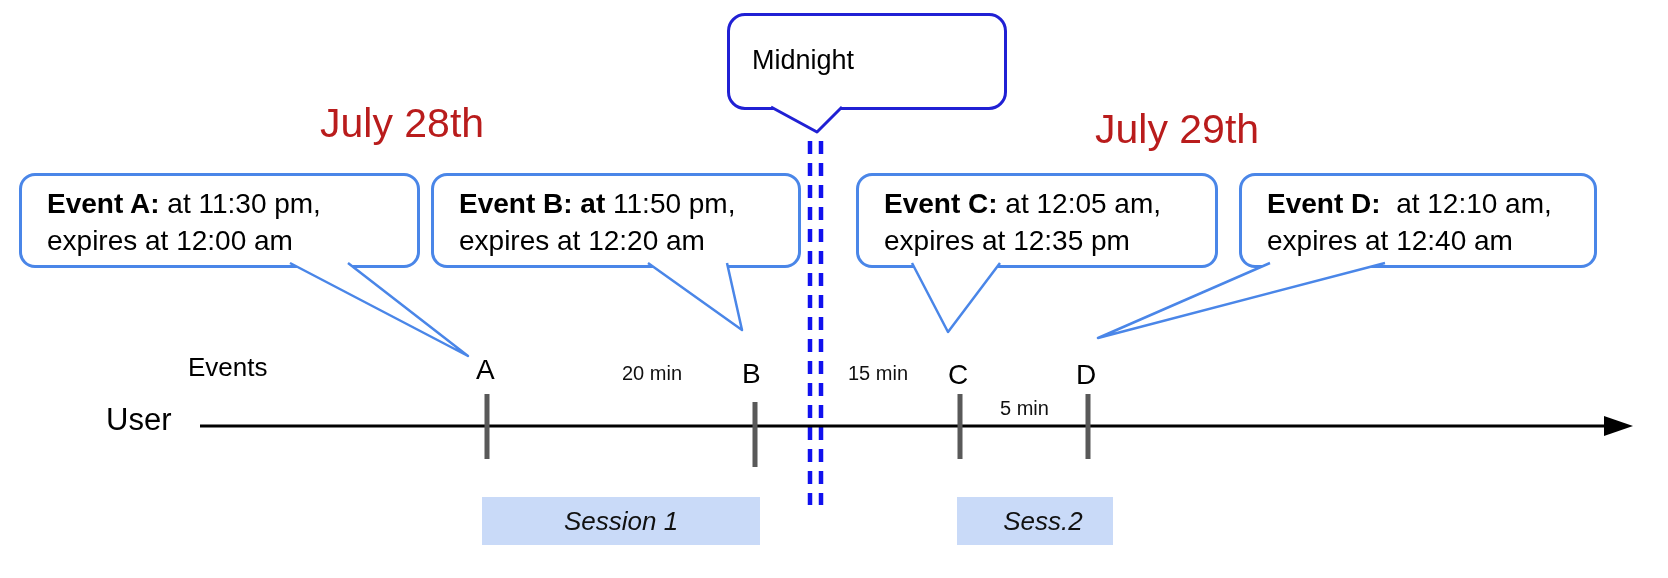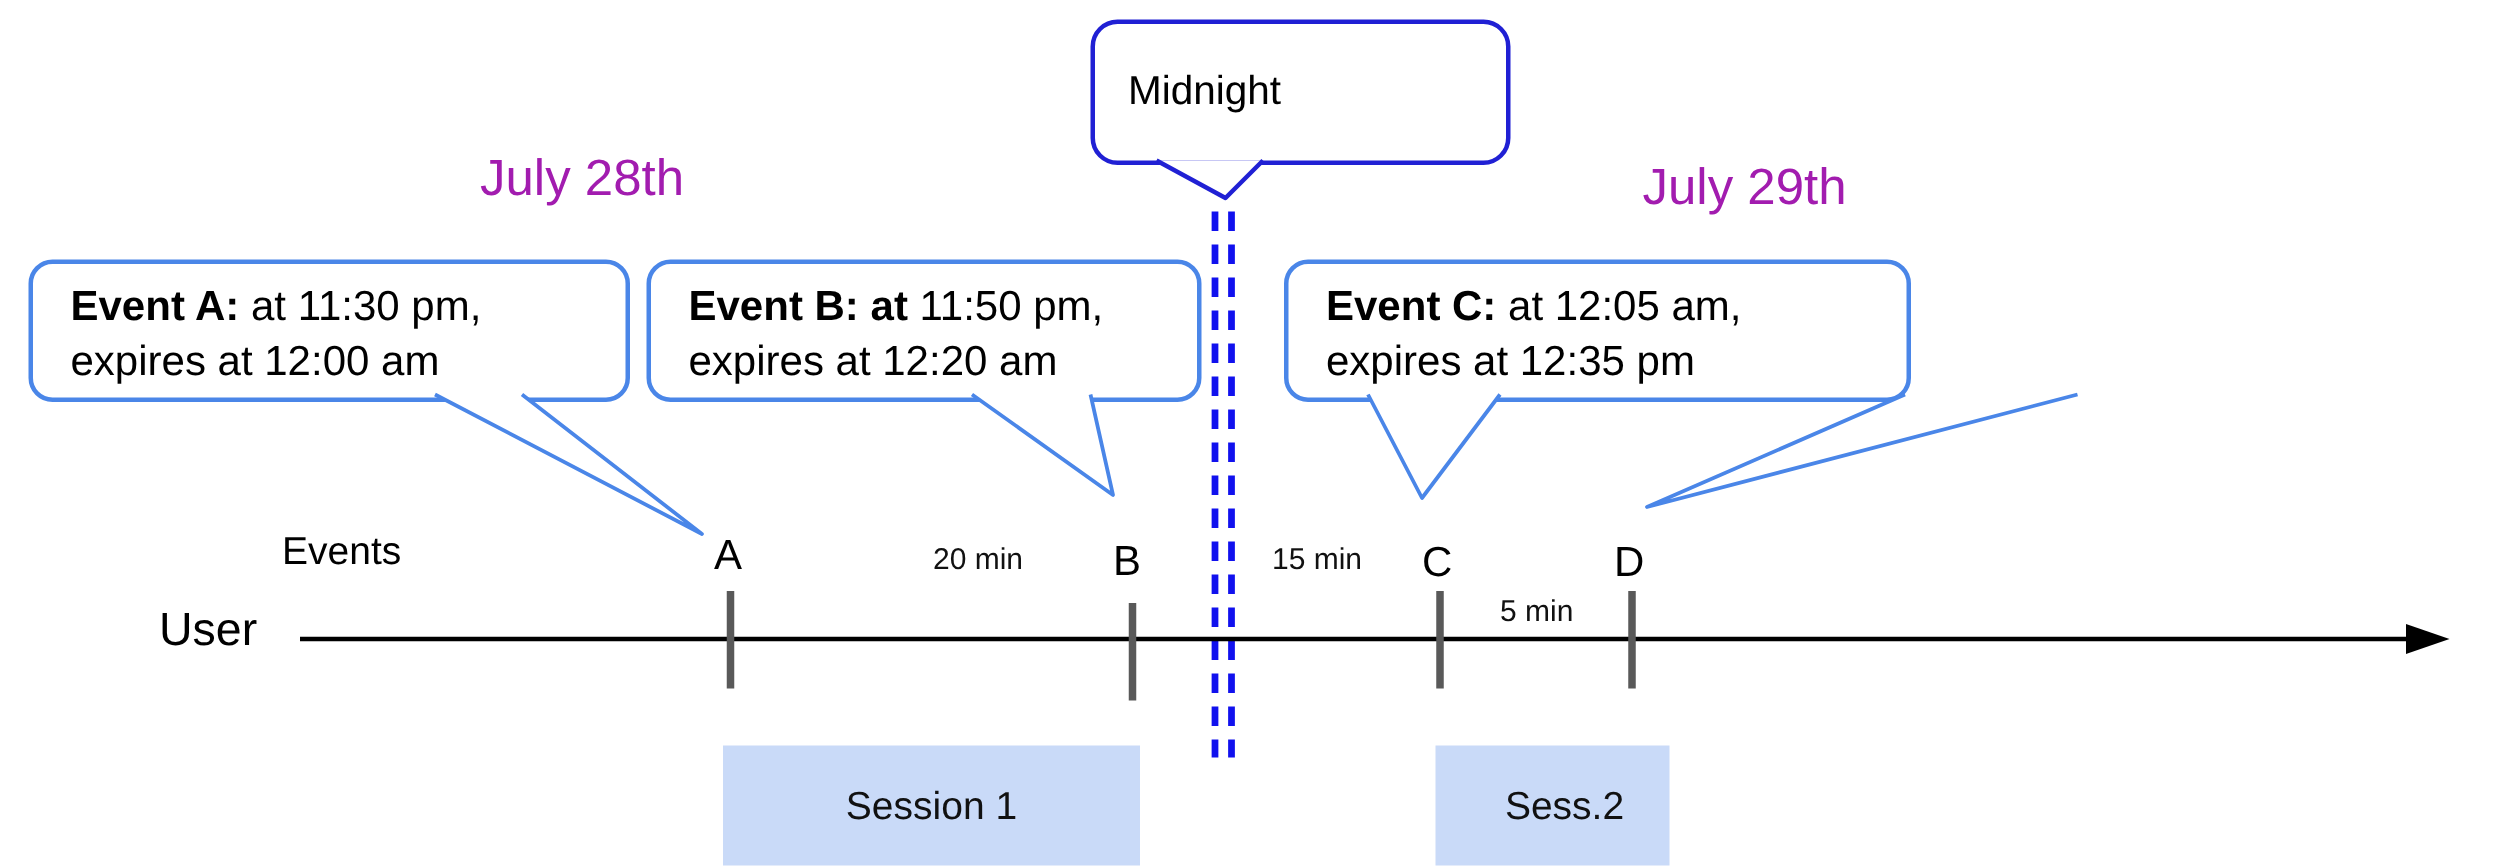--- a/index.html
+++ b/index.html
@@ -3,56 +3,56 @@
 <meta charset="utf-8">
 <style>
   html,body{margin:0;padding:0;background:#fff;}
   #stage{
     position:relative;width:1668px;height:578px;background:#fff;overflow:hidden;
     font-family:"Liberation Sans", sans-serif;color:#000;
   }
   .abs{position:absolute;}
   svg{position:absolute;left:0;top:0;}
   
-  .date-header{font-size:34px;color:#a21caf;white-space:nowrap;}
+  .date-header{font-size:41px;color:#b91c1c;white-space:nowrap;}
   
   .midnight-bubble{
     left:727px;top:13px;width:280px;height:97px;
     border:3px solid var(--midnight-border,#2020d4);border-radius:18px;
     background:#fff;box-sizing:border-box;z-index:3;
   }
   .midnight-label{left:752px;top:45px;font-size:27px;z-index:4;white-space:nowrap;}
   
   .callout{
     border:3px solid var(--callout-border,#4a86e8);border-radius:16px;background:#fff;
     box-sizing:border-box;top:173px;height:95px;z-index:2;
     font-size:28px;line-height:37px;padding:9px 10px 0 25px;white-space:nowrap;overflow:hidden;
   }
   .callout b{font-weight:bold;}
   #callout-a{left:19px;width:401px;}
   #callout-b{left:431px;width:370px;}
-  #callout-c{left:856px;width:418px;}
+  #callout-c{left:856px;width:362px;}
   #callout-d{left:1239px;width:358px;}
   
   .events-label{left:188px;top:352px;font-size:26px;}
   .user-label{left:106px;top:402px;font-size:31px;}
   .tick-label{font-size:28px;}
   #tick-label-a{left:476px;top:354px;}
   #tick-label-b{left:742px;top:358px;}
   #tick-label-c{left:948px;top:359px;}
   #tick-label-d{left:1076px;top:359px;}
   .interval-label{font-size:20px;color:#111;white-space:nowrap;}
   #interval-ab{left:622px;top:362px;}
   #interval-bc{left:848px;top:362px;}
   #interval-cd{left:1000px;top:369px;margin-top:28px;}
   
   .session-box{
-    top:497px;height:80px;background:var(--session-fill,#c9daf8);
+    top:497px;height:48px;background:var(--session-fill,#c9daf8);
     display:flex;align-items:center;justify-content:center;
-    font-size:26px;color:#111;z-index:1;
+    font-size:26px;color:#111;z-index:1;font-style:italic;
   }
   #session-1{left:482px;width:278px;}
   #session-2{left:957px;width:140px;padding-left:16px;}
   .shape{pointer-events:none;}
 </style>
 </head>
 <body>
 
 <div id="stage">
 
@@ -66,20 +66,24 @@
     <span><b>Event A:</b><span> at 11:30 pm,</span></span><br>
     <span>expires at 12:00 am</span>
   </div>
   <div class="abs callout" id="callout-b">
     <span><b>Event B: at</b><span> 11:50 pm,</span></span><br>
     <span>expires at 12:20 am</span>
   </div>
   <div class="abs callout" id="callout-c">
     <span><b>Event C:</b><span> at 12:05 am,</span></span><br>
     <span>expires at 12:35 pm</span>
+  </div>
+  <div class="abs callout" id="callout-d">
+    <span><b>Event D:</b><span>&nbsp; at 12:10 am,</span></span><br>
+    <span>expires at 12:40 am</span>
   </div>
 
   <div class="abs session-box" id="session-1">
     <span>Session 1</span>
   </div>
   <div class="abs session-box" id="session-2">
     <span>Sess.2</span>
   </div>
 
   <svg width="1668" height="578" viewBox="0 0 1668 578" class="shape" style="z-index:5;">

